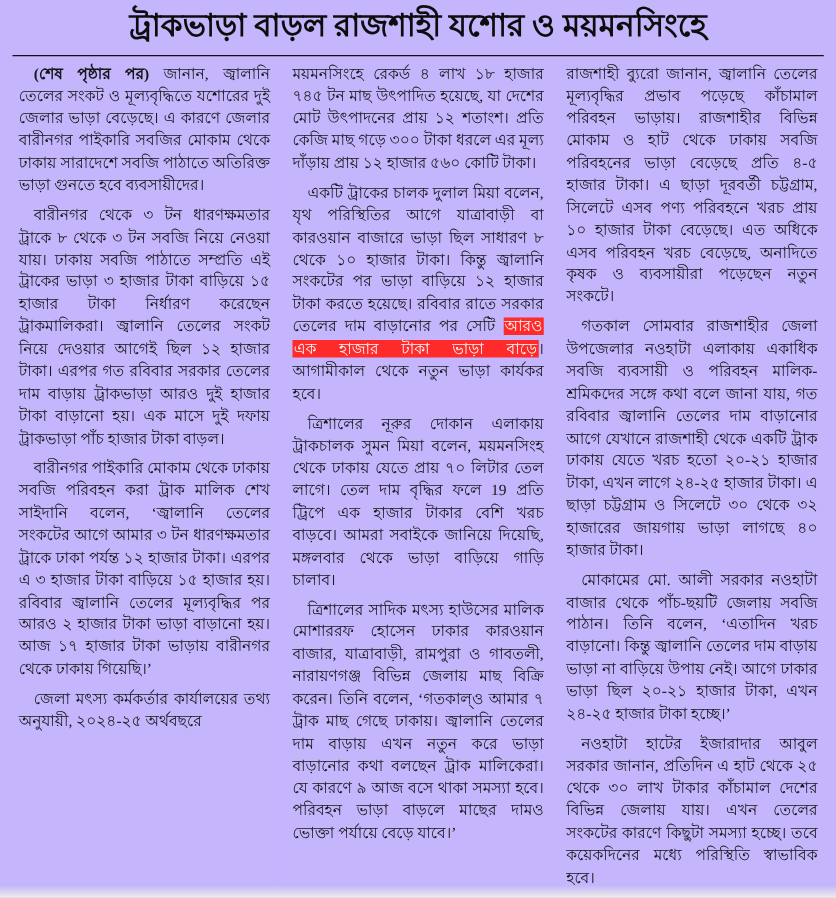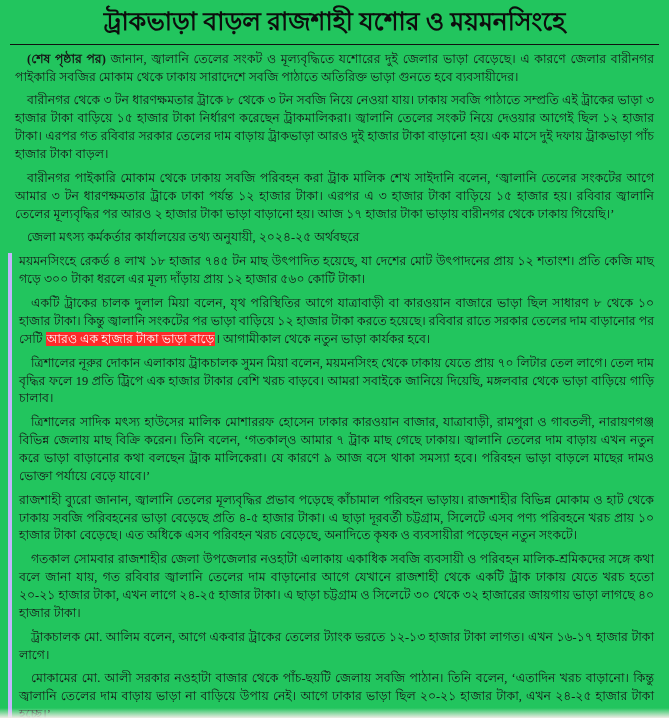--- a/index.html
+++ b/index.html
@@ -11,21 +11,21 @@
     width: 669px;
     height: 718px;
     overflow: hidden;
     font-family: "Liberation Serif", serif;
     color: #1a1a1a;
   }
   .page {
     width: 669px;
     height: 718px;
     position: relative;
-    background: #22c55e;
+    background: #c4b5fd;
     padding: 0;
     box-sizing: border-box;
   }
   .headline {
     text-align: center;
     font-family: "Liberation Serif", serif;
     font-weight: bold;
     font-size: 25px;
     letter-spacing: 0px;
     line-height: 1.15;
@@ -37,21 +37,20 @@
     height: 1px;
     background: #111;
     margin: 3px 10px 6px 10px;
   }
   .columns {
     display: flex;
     gap: 0px;
     padding: 0 8px;
     box-sizing: border-box;
     height: 660px;
-    flex-direction: column;
   }
   .col {
     flex: 1 1 0;
     padding: 0 7px;
     box-sizing: border-box;
     font-size: 12.4px;
     line-height: 1.44;
     text-align: justify;
     text-justify: inter-word;
     color: #161616;
@@ -107,21 +106,20 @@
     <div class="col">
       <p class="noindent"><span>ময়মনসিংহে রেকর্ড ৪ লাখ ১৮ হাজার ৭৪৫ টন মাছ উৎপাদিত হয়েছে, যা দেশের মোট উৎপাদনের প্রায় ১২ শতাংশ। প্রতি কেজি মাছ গড়ে ৩০০ টাকা ধরলে এর মূল্য দাঁড়ায় প্রায় ১২ হাজার ৫৬০ কোটি টাকা।</span></p>
       <p><span>একটি ট্রাকের চালক দুলাল মিয়া বলেন, যৃথ পরিস্থিতির আগে যাত্রাবাড়ী বা কারওয়ান বাজারে ভাড়া ছিল সাধারণ ৮ থেকে ১০ হাজার টাকা। কিন্তু জ্বালানি সংকটের পর ভাড়া বাড়িয়ে ১২ হাজার টাকা করতে হয়েছে। রবিবার রাতে সরকার তেলের দাম বাড়ানোর পর সেটি </span><span class="highlight">আরও এক হাজার টাকা ভাড়া বাড়ে</span><span>। আগামীকাল থেকে নতুন ভাড়া কার্যকর হবে।</span></p>
       <p><span>ত্রিশালের নূরুর দোকান এলাকায় ট্রাকচালক সুমন মিয়া বলেন, ময়মনসিংহ থেকে ঢাকায় যেতে প্রায় ৭০ লিটার তেল লাগে। তেল দাম বৃদ্ধির ফলে 19 প্রতি ট্রিপে এক হাজার টাকার বেশি খরচ বাড়বে। আমরা সবাইকে জানিয়ে দিয়েছি, মঙ্গলবার থেকে ভাড়া বাড়িয়ে গাড়ি চালাব।</span></p>
       <p><span>ত্রিশালের সাদিক মৎস্য হাউসের মালিক মোশাররফ হোসেন ঢাকার কারওয়ান বাজার, যাত্রাবাড়ী, রামপুরা ও গাবতলী, নারায়ণগঞ্জ বিভিন্ন জেলায় মাছ বিক্রি করেন। তিনি বলেন, ‘গতকাল্ও আমার ৭ ট্রাক মাছ গেছে ঢাকায়। জ্বালানি তেলের দাম বাড়ায় এখন নতুন করে ভাড়া বাড়ানোর কথা বলছেন ট্রাক মালিকেরা। যে কারণে ৯ আজ বসে থাকা সমস্যা হবে। পরিবহন ভাড়া বাড়লে মাছের দামও ভোক্তা পর্যায়ে বেড়ে যাবে।’</span></p>
     </div>
 
     <div class="col">
       <p class="noindent"><span>রাজশাহী ব্যুরো জানান, জ্বালানি তেলের মূল্যবৃদ্ধির প্রভাব পড়েছে কাঁচামাল পরিবহন ভাড়ায়। রাজশাহীর বিভিন্ন মোকাম ও হাট থেকে ঢাকায় সবজি পরিবহনের ভাড়া বেড়েছে প্রতি ৪-৫ হাজার টাকা। এ ছাড়া দূরবর্তী চট্টগ্রাম, সিলেটে এসব পণ্য পরিবহনে খরচ প্রায় ১০ হাজার টাকা বেড়েছে। এত অধিকে এসব পরিবহন খরচ বেড়েছে, অনাদিতে কৃষক ও ব্যবসায়ীরা পড়েছেন নতুন সংকটে।</span></p>
       <p><span>গতকাল সোমবার রাজশাহীর জেলা উপজেলার নওহাটা এলাকায় একাধিক সবজি ব্যবসায়ী ও পরিবহন মালিক-শ্রমিকদের সঙ্গে কথা বলে জানা যায়, গত রবিবার জ্বালানি তেলের দাম বাড়ানোর আগে যেখানে রাজশাহী থেকে একটি ট্রাক ঢাকায় যেতে খরচ হতো ২০-২১ হাজার টাকা, এখন লাগে ২৪-২৫ হাজার টাকা। এ ছাড়া চট্টগ্রাম ও সিলেটে ৩০ থেকে ৩২ হাজারের জায়গায় ভাড়া লাগছে ৪০ হাজার টাকা।</span></p>
-      <p><span>ট্রাকচালক মো. আলিম বলেন, আগে একবার ট্রাকের তেলের ট্যাংক ভরতে ১২-১৩ হাজার টাকা লাগত। এখন ১৬-১৭ হাজার টাকা লাগে।</span></p>
       <p><span>মোকামের মো. আলী সরকার নওহাটা বাজার থেকে পাঁচ-ছয়টি জেলায় সবজি পাঠান। তিনি বলেন, ‘এতাদিন খরচ বাড়ানো। কিন্তু জ্বালানি তেলের দাম বাড়ায় ভাড়া না বাড়িয়ে উপায় নেই। আগে ঢাকার ভাড়া ছিল ২০-২১ হাজার টাকা, এখন ২৪-২৫ হাজার টাকা হচ্ছে।’</span></p>
       <p><span>নওহাটা হাটের ইজারাদার আবুল সরকার জানান, প্রতিদিন এ হাট থেকে ২৫ থেকে ৩০ লাখ টাকার কাঁচামাল দেশের বিভিন্ন জেলায় যায়। এখন তেলের সংকটের কারণে কিছুটা সমস্যা হচ্ছে। তবে কয়েকদিনের মধ্যে পরিস্থিতি স্বাভাবিক হবে।</span></p>
     </div>
 
   </div>
 
   <div class="bottomfade"></div>
 </div>
 
 </body></html>

